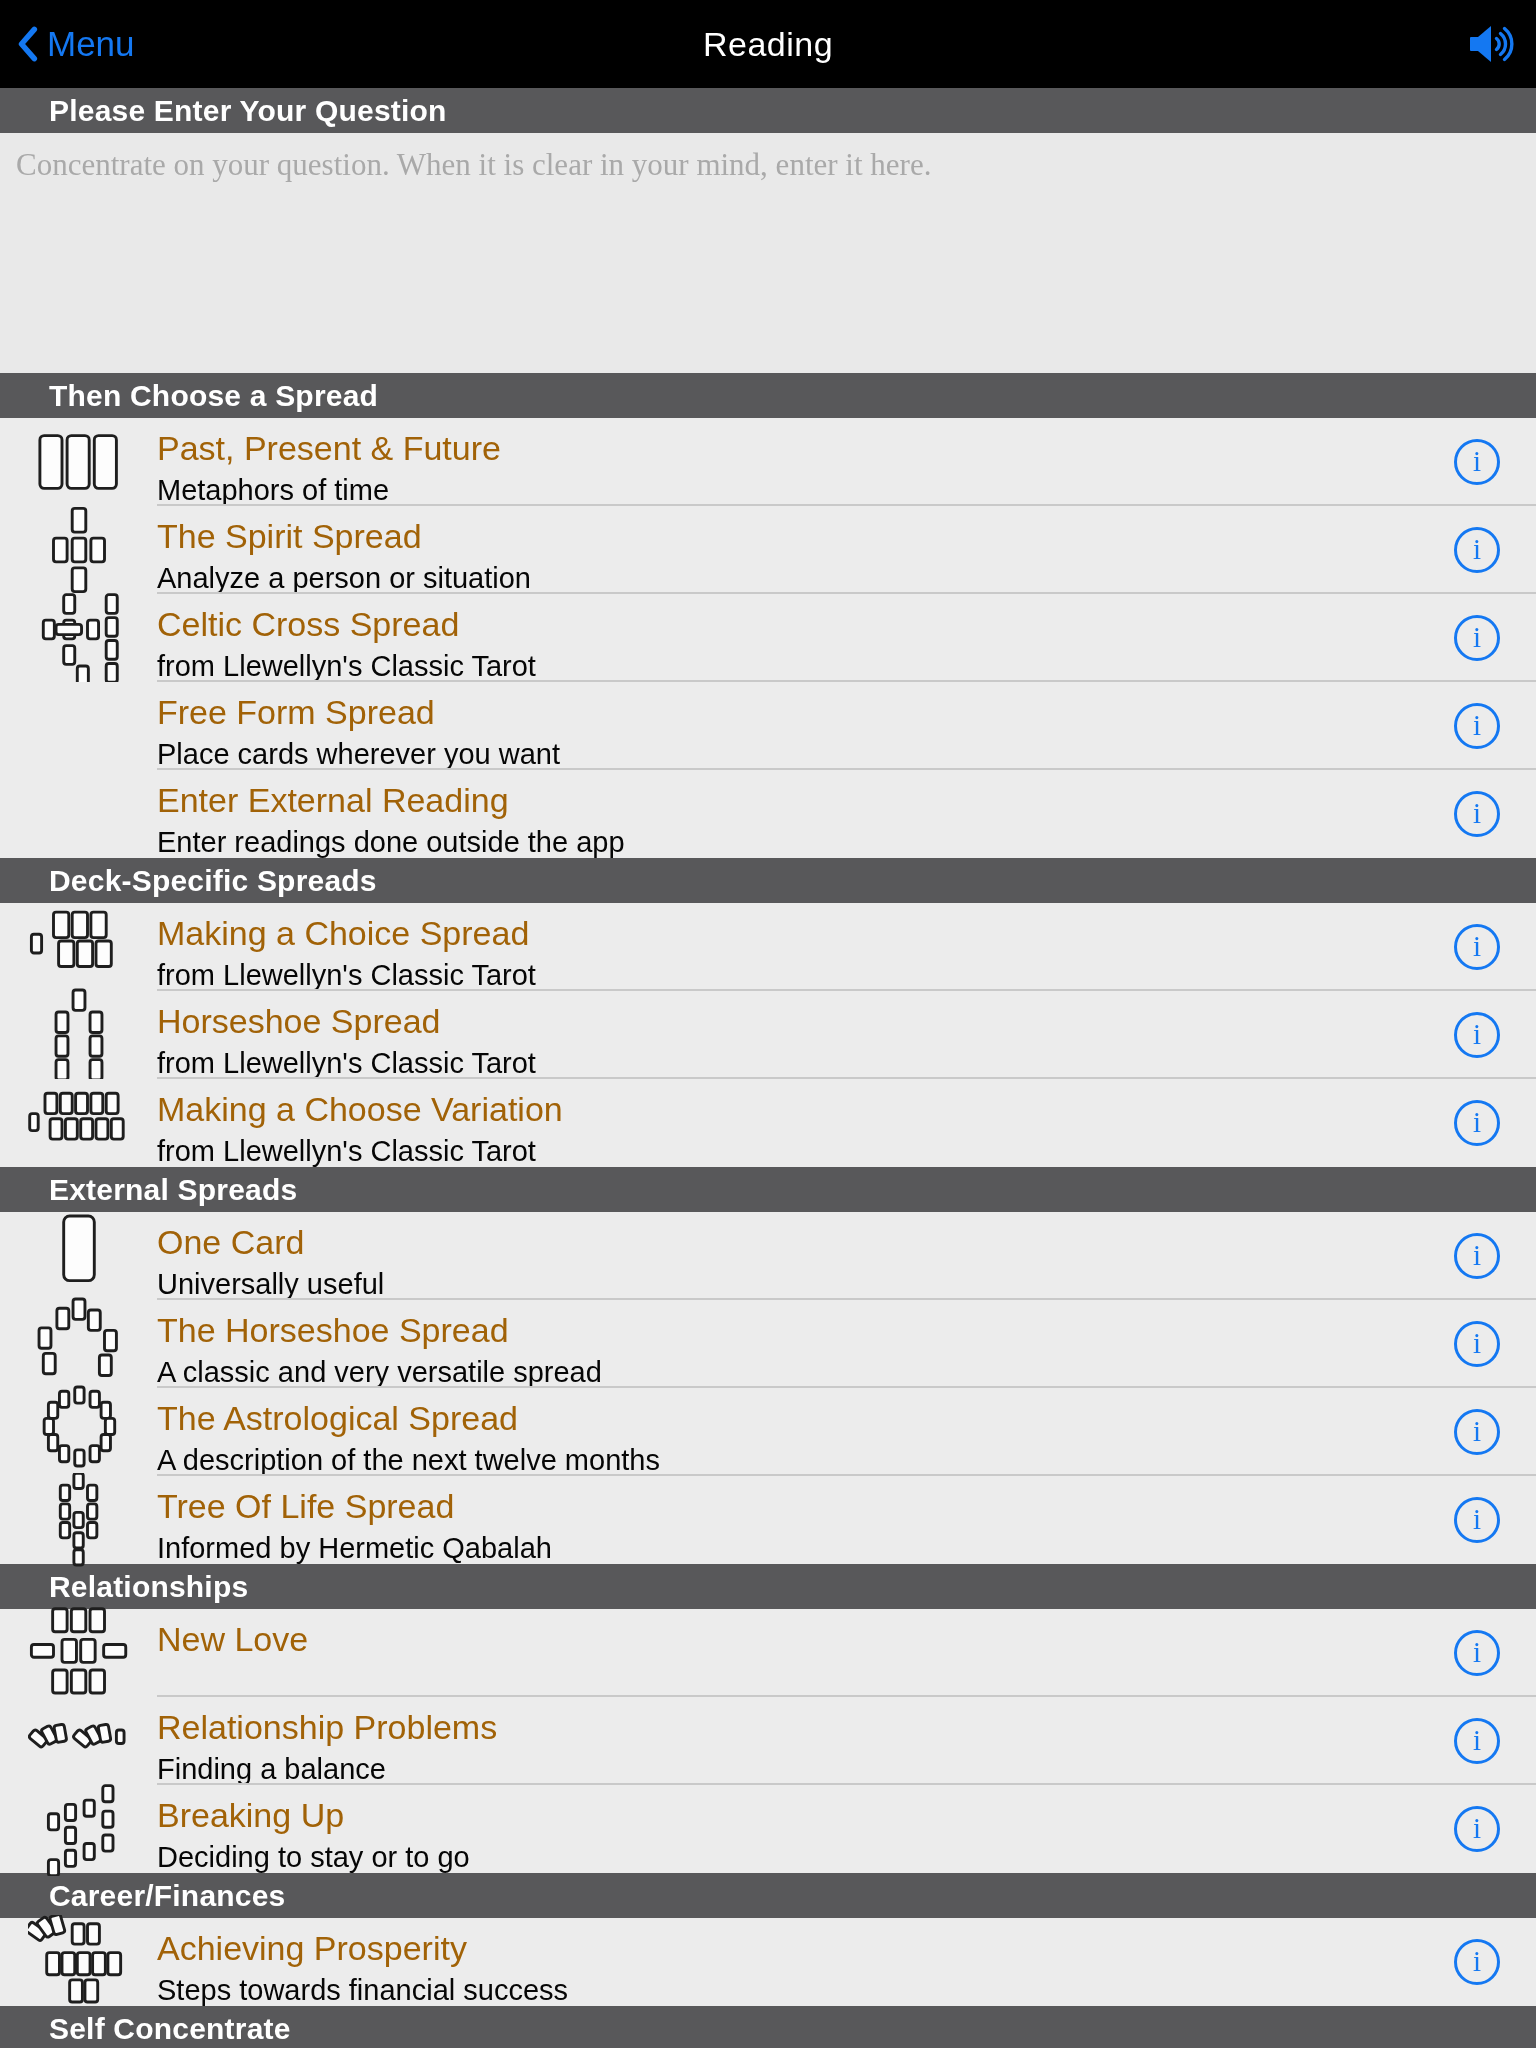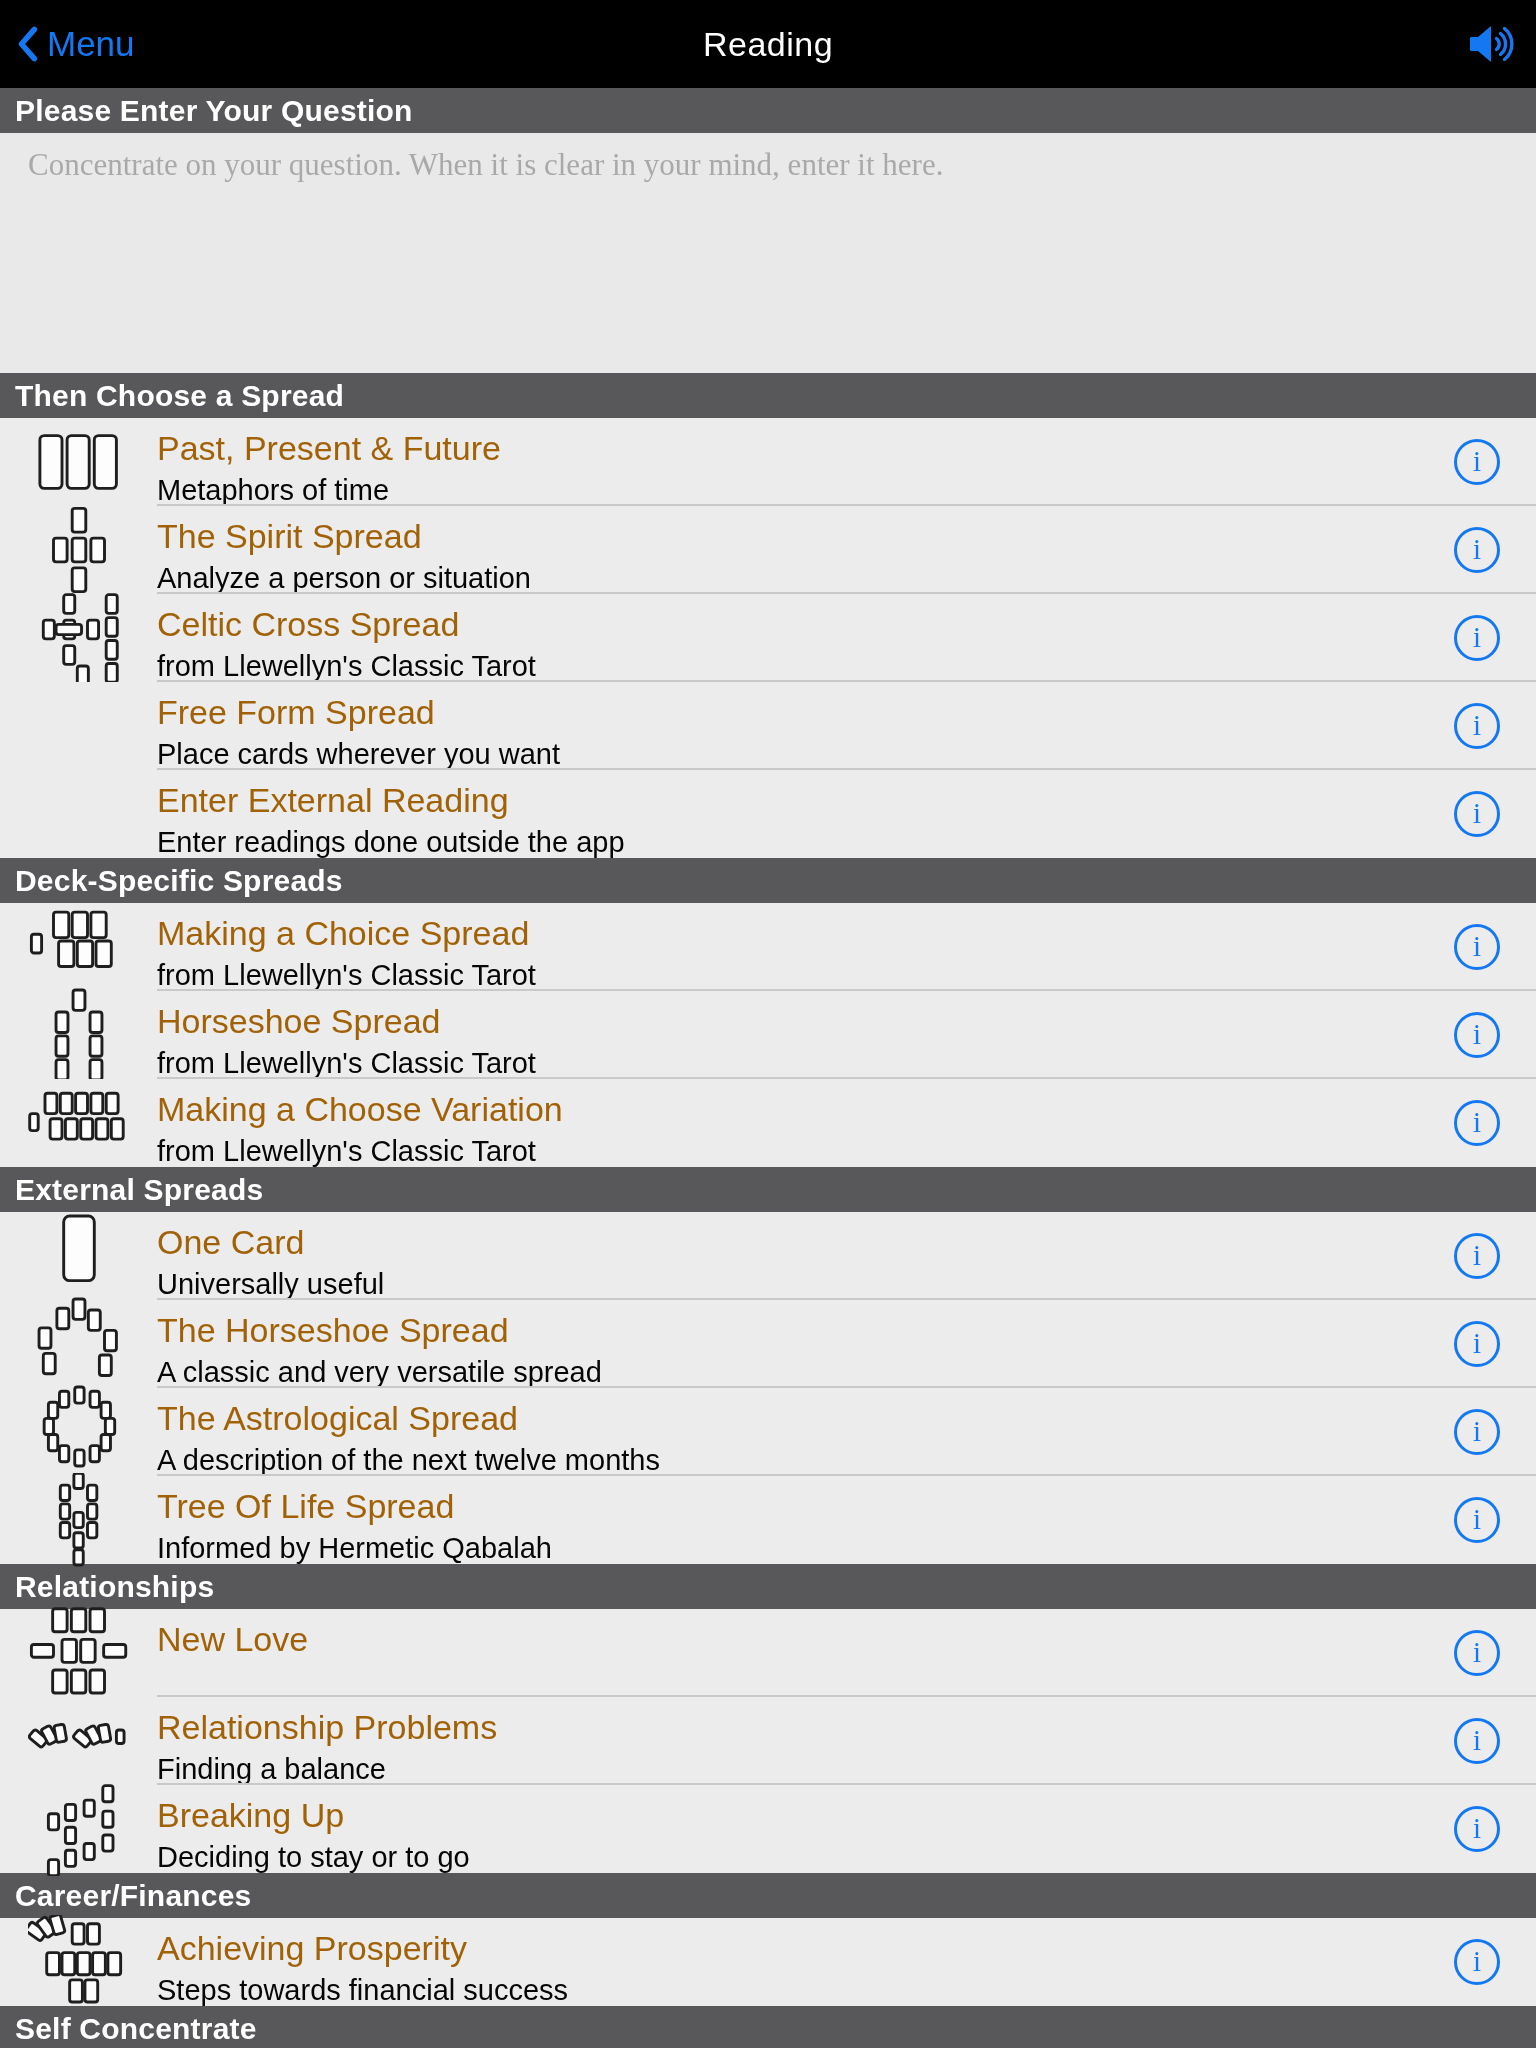--- a/index.html
+++ b/index.html
@@ -10,24 +10,24 @@
     -webkit-font-smoothing:antialiased;
   }
   
   .nav { position:relative; height:88px; background:var(--nav-bg,#000); display:flex; align-items:center; }
   .nav-back { position:absolute; left:16px; top:0; height:88px; display:flex; align-items:center; gap:9px;
               color:var(--blue,#1478f2); font-size:35px; cursor:pointer; }
   .nav-title { width:100%; text-align:center; color:#fff; font-size:34px; font-weight:400; letter-spacing:.5px; }
   .nav-sound { position:absolute; right:18px; top:0; height:88px; display:flex; align-items:center; cursor:pointer; }
   
   .sec-header { height:45px; background:var(--hdr-bg,#58585a); color:#fff; display:flex; align-items:center;
-                padding-left:15px; font-size:30px; font-weight:700; letter-spacing:.2px; }
+                padding-left:49px; font-size:30px; font-weight:700; letter-spacing:.2px; }
   
   .question-area { height:240px; background:var(--q-bg,#e9e9e9); box-sizing:border-box; padding:13px 16px; cursor:text; }
-  .placeholder { font-family:"Liberation Serif", serif; font-size:31px; color:var(--ph,#a9a9a9); line-height:1.25;margin-left:12px; }
+  .placeholder { font-family:"Liberation Serif", serif; font-size:31px; color:var(--ph,#a9a9a9); line-height:1.25; }
   
   .row { position:relative; height:88px; background:var(--row-bg,#ececec); display:flex; }
   .icon-cell { width:157px; flex:0 0 157px; display:flex; align-items:center; justify-content:center; }
   .icon-cell svg { display:block; }
   .text-cell { flex:1; padding-top:13px; min-width:0; }
   .row-title { font-size:34px; color:#a16207; line-height:1.05; white-space:nowrap; }
   .row-subtitle { font-size:29px; color:#060606; margin-top:7px; white-space:nowrap; }
   .info-btn { position:absolute; right:36px; top:21px; width:40px; height:40px; border:3px solid var(--blue,#1478f2);
               border-radius:50%; display:flex; align-items:center; justify-content:center; cursor:pointer; background:transparent; }
   .info-i { font-family:"Liberation Serif", serif; font-size:29px; color:var(--blue,#1478f2); line-height:1;

